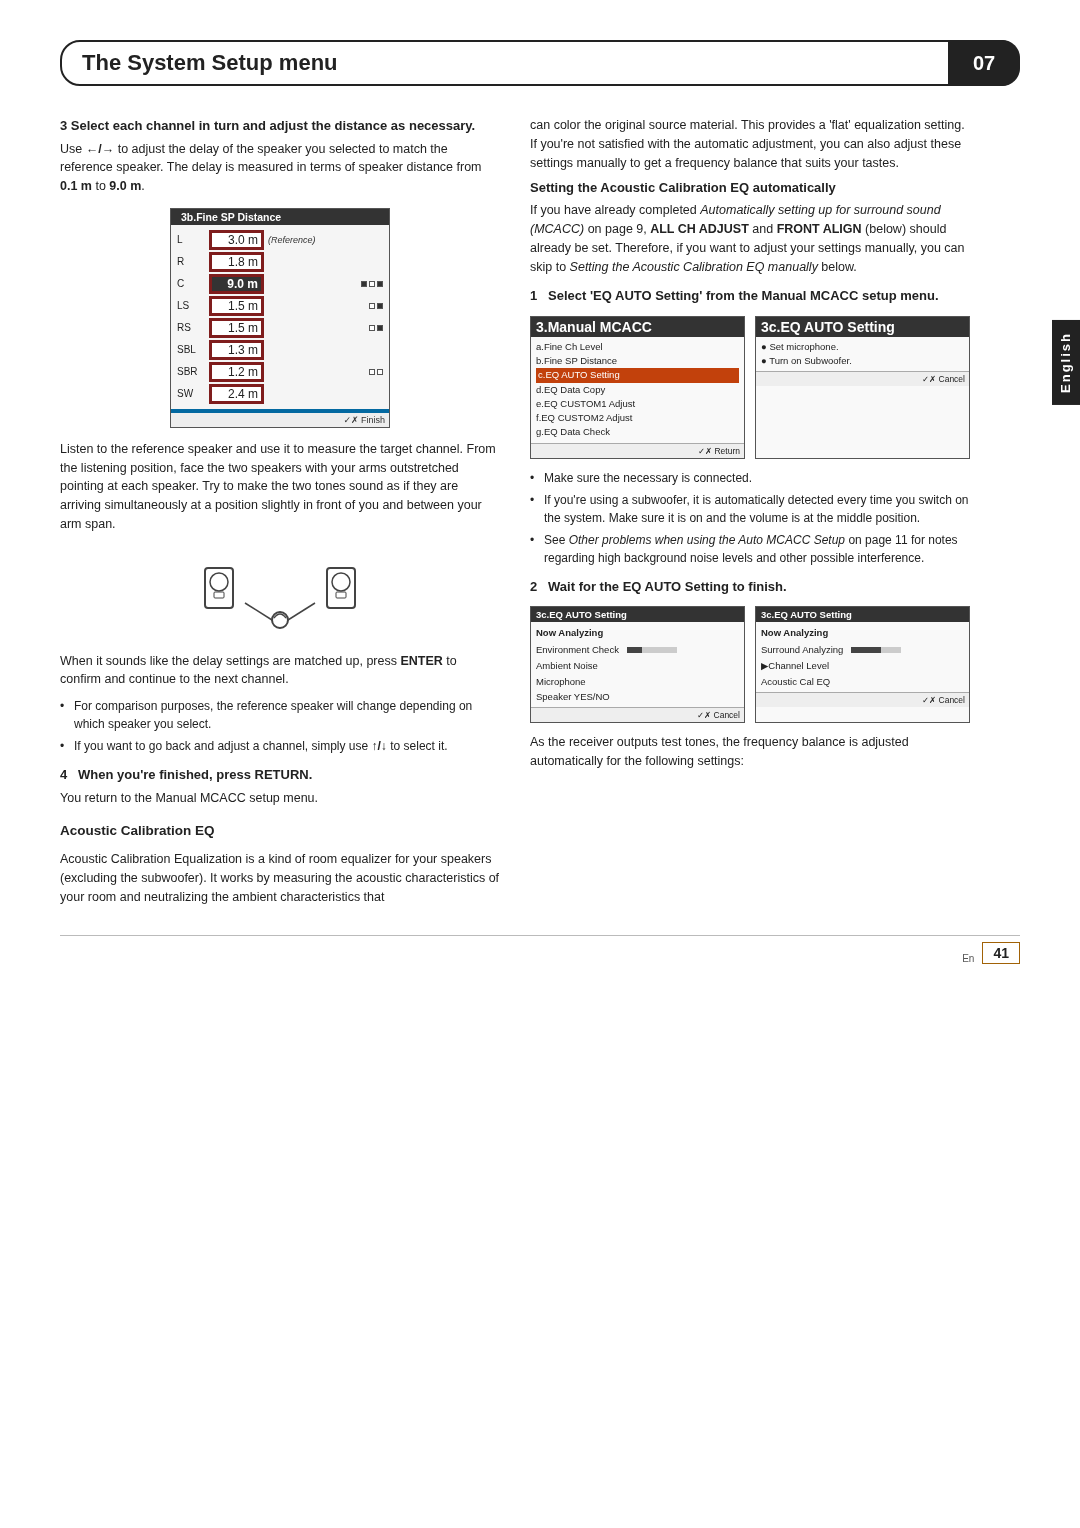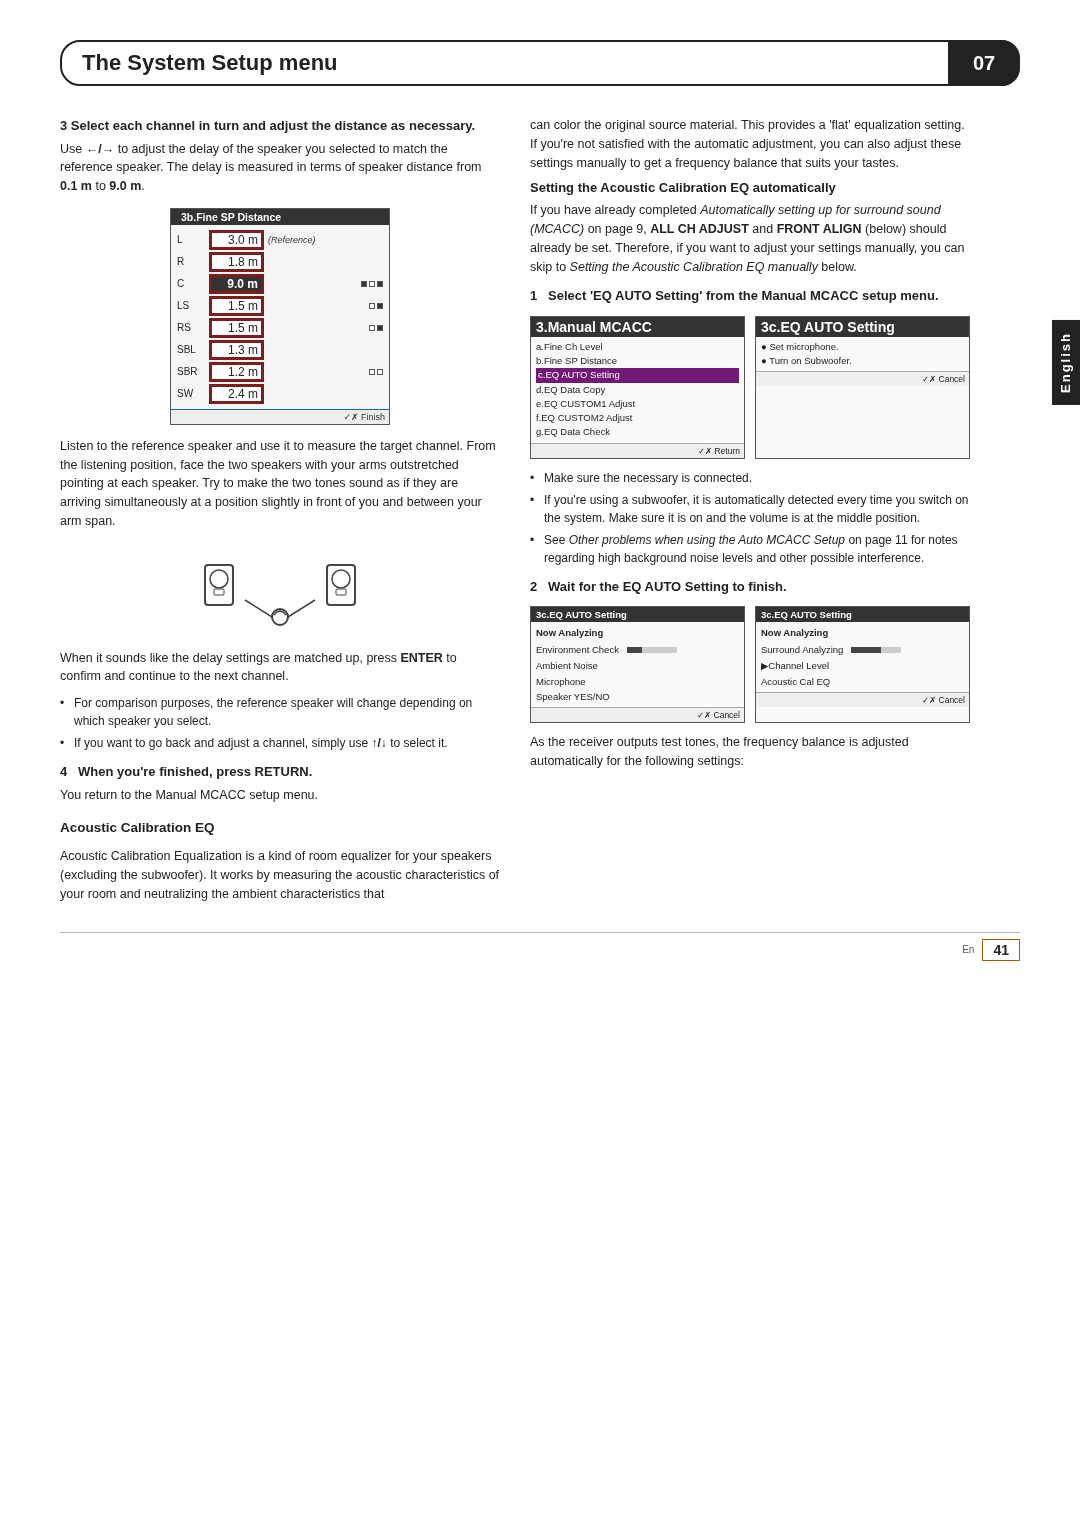--- a/index.html
+++ b/index.html
@@ -147,21 +147,21 @@
       background: #fff;
     }
     .indicator-dot.filled {
       background: #333;
     }
     .sp-table-footer {
       text-align: right;
       padding: 2px 4px;
       font-size: 9px;
       color: #333;
-      border-top: 1px solid #0369a1;
+      border-top: 4px solid #0369a1;
       background: #eee;
     }
 
     
     .bullet-list {
       margin: 8px 0 8px 0;
       padding-left: 0;
       list-style: none;
     }
     .bullet-list li {
@@ -209,21 +209,21 @@
       padding: 2px 5px;
       font-size: 14px;
       font-weight: bold;
     }
     .mcacc-box-body {
       padding: 3px 5px;
       font-size: 9.5px;
       line-height: 1.5;
     }
     .mcacc-box-body .selected-item {
-      background: #701a75;
+      background: #c2410c;
       color: #fff;
       padding: 0 2px;
     }
     .mcacc-box-footer {
       border-top: 1px solid #aaa;
       background: #eee;
       padding: 2px 4px;
       text-align: right;
       font-size: 8.5px;
     }
@@ -279,21 +279,21 @@
     .sub-section-title {
       font-weight: bold;
       font-size: 13.5px;
       margin: 16px 0 12px 0;
     }
 
     
     .bottom-bar {
       display: flex;
       justify-content: flex-end;
-      align-items: center;
+      align-items: flex-end;
       margin: 20px 60px 10px 60px;
       border-top: 1px solid #bbb;
       padding-top: 6px;
     }
     .page-num-bottom {
       font-size: 14px;
       font-weight: bold;
       border: 1px solid #a16207;
       padding: 2px 10px;
     }

